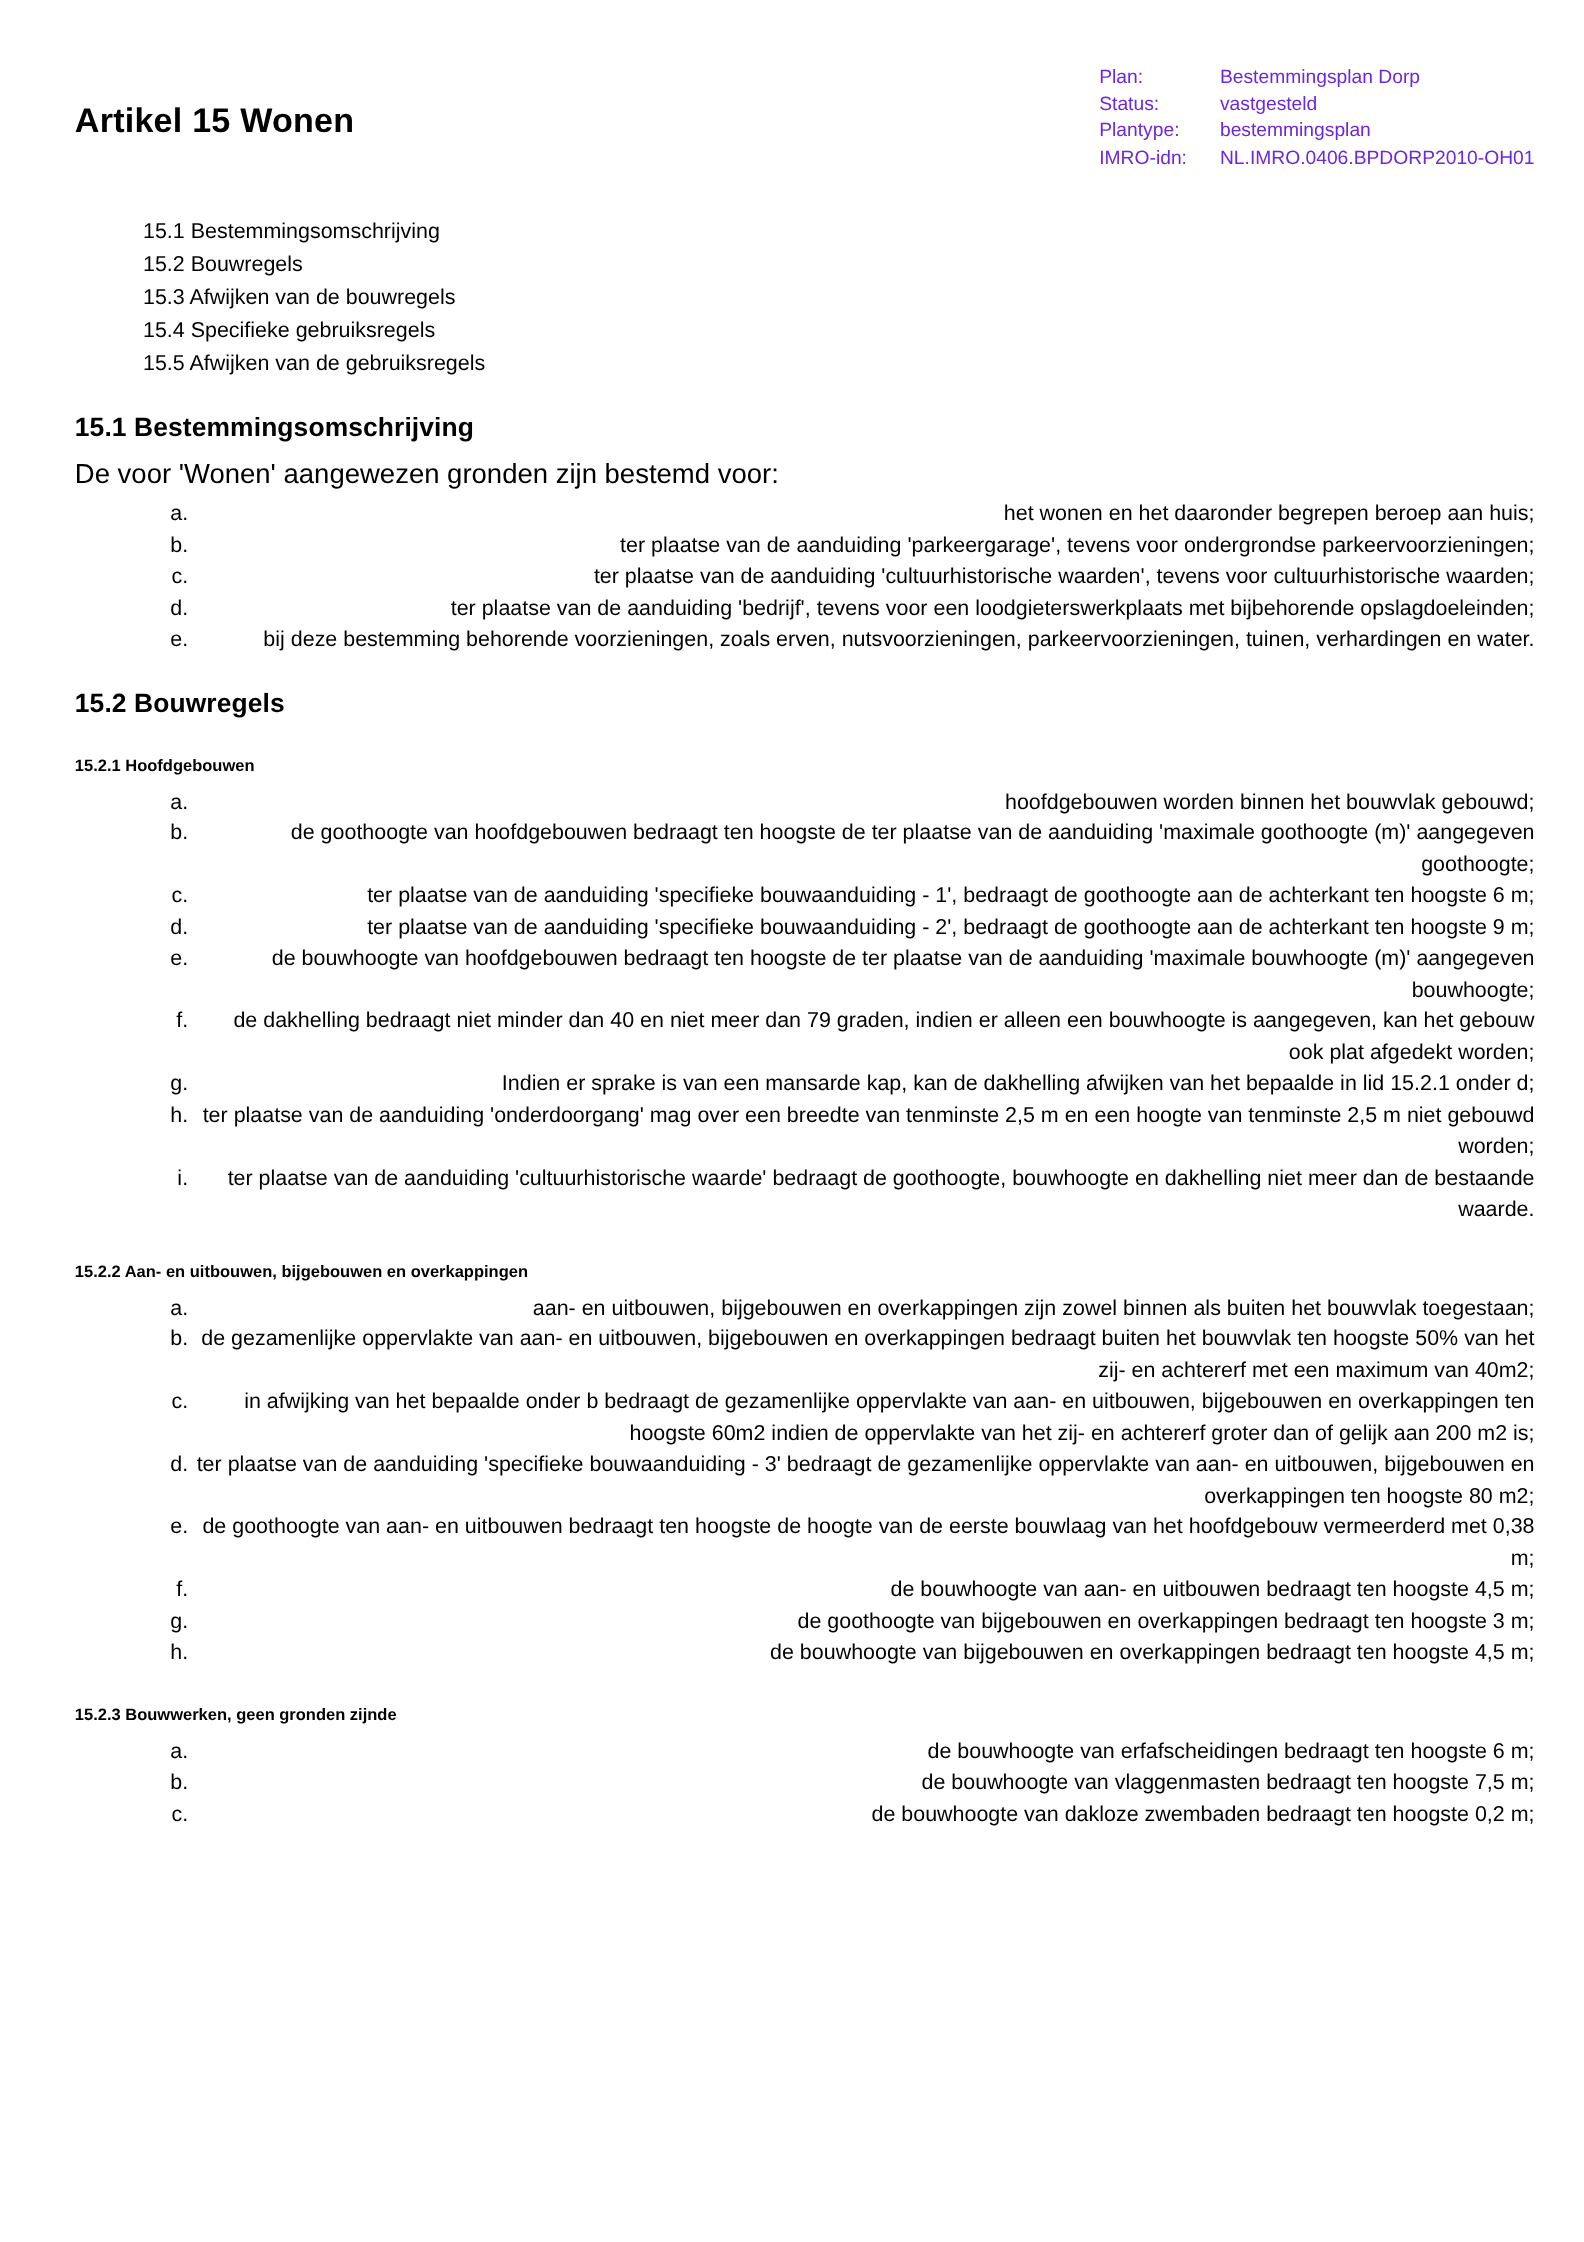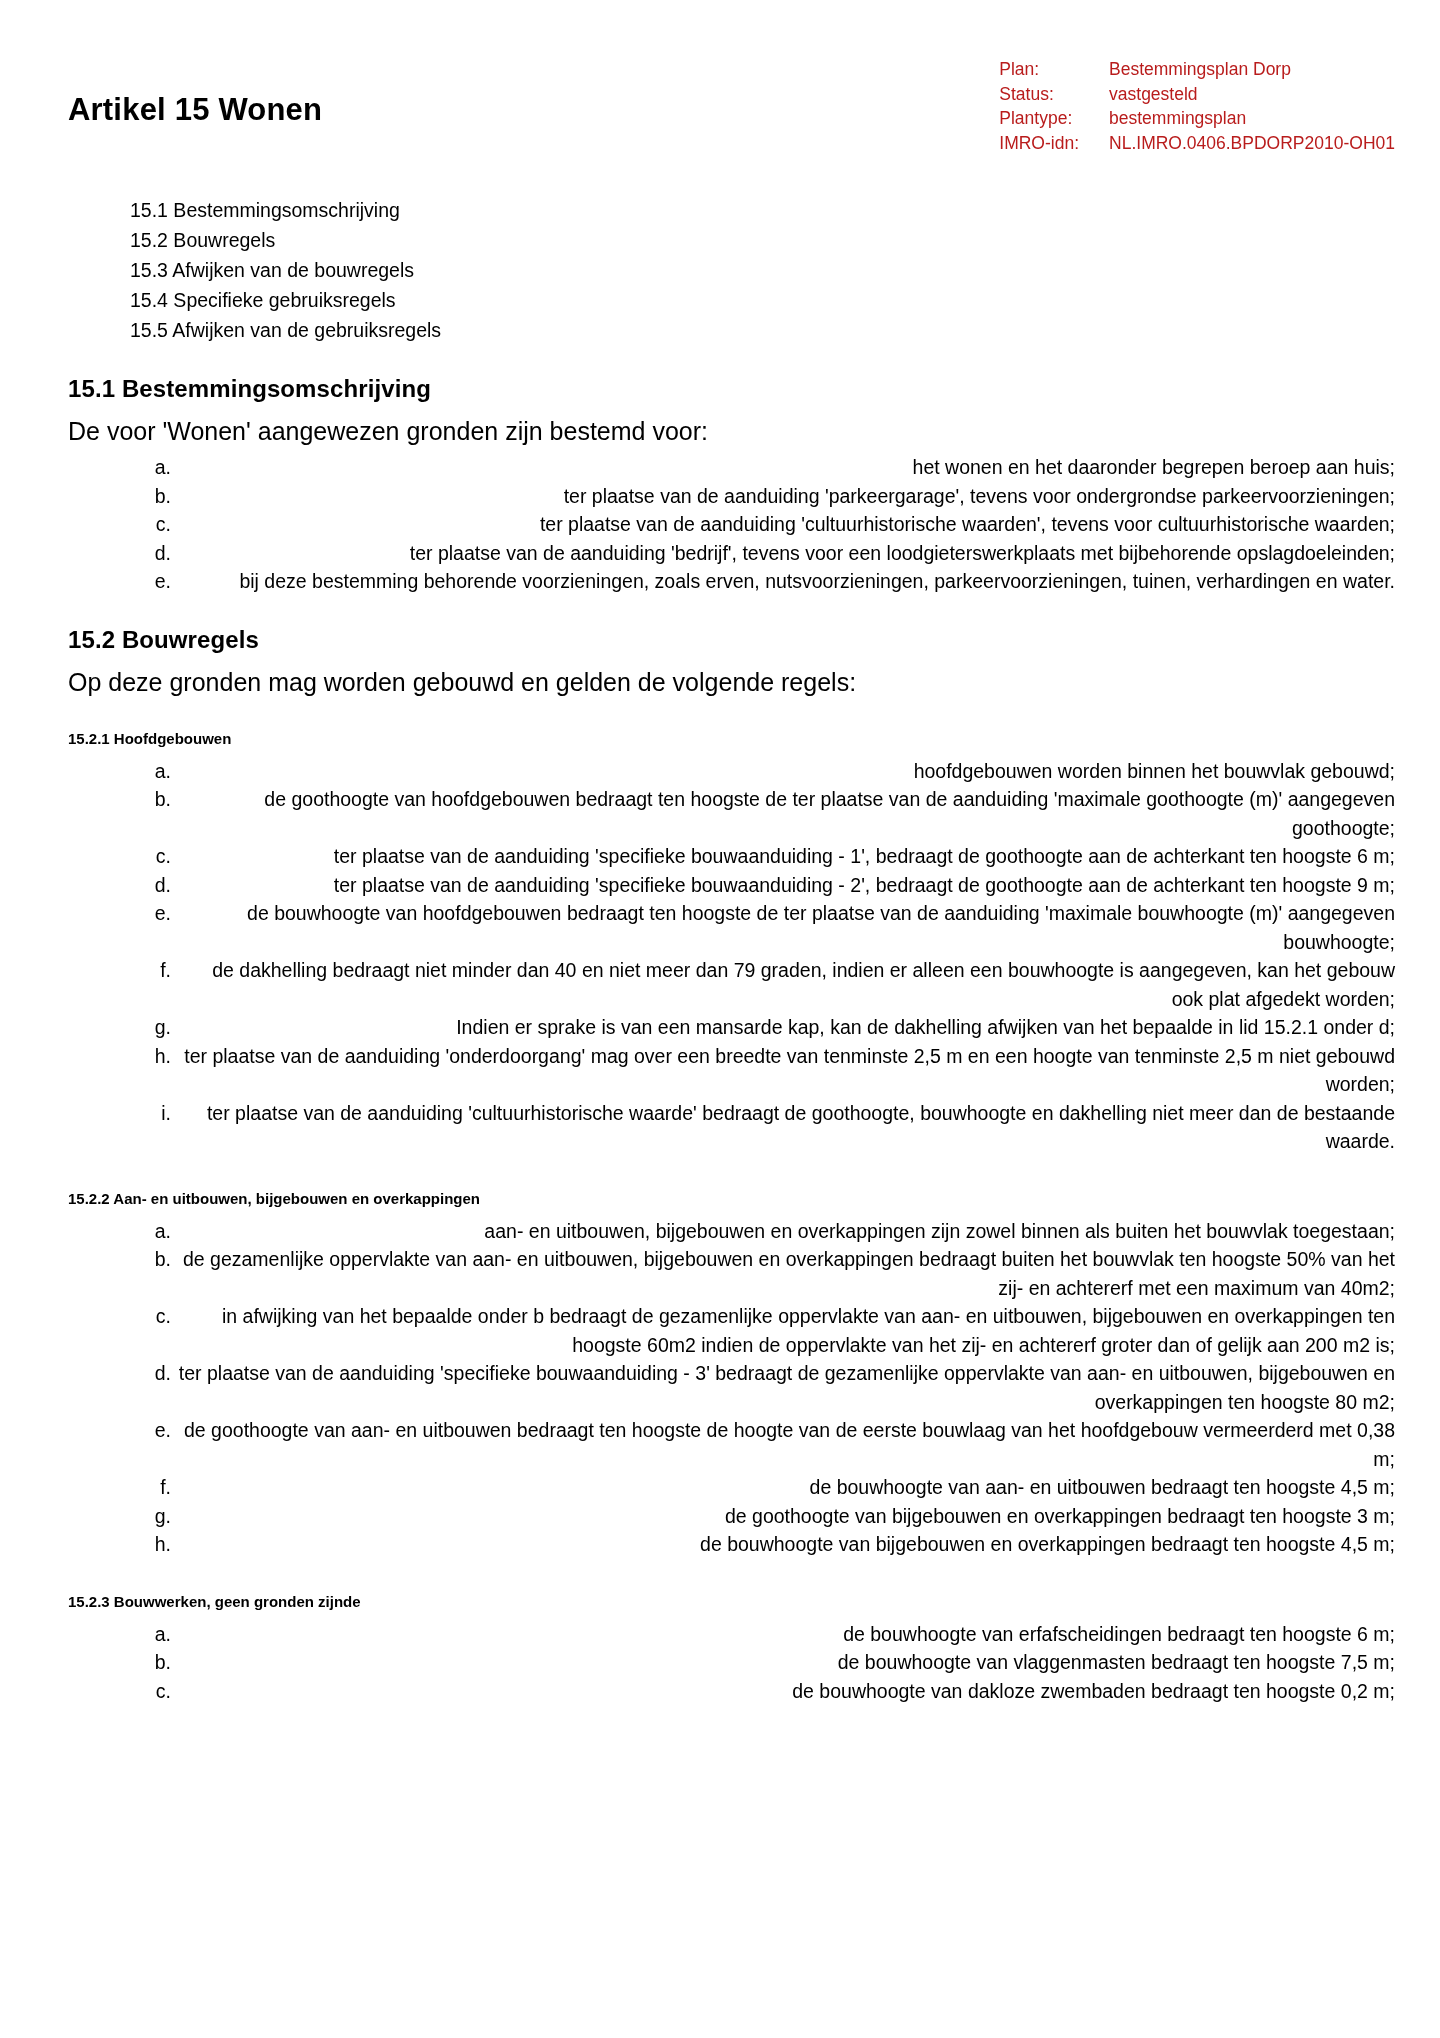--- a/index.html
+++ b/index.html
@@ -36,21 +36,21 @@
     font-weight: bold;
     letter-spacing: 0.2px;
     margin: 37px 16px 0 0;
     white-space: nowrap;
   }
   .meta-block {
     margin-top: 2px;
     margin-right: 0;
     display: table;
     border-collapse: collapse;
-    color: #b91c1c;
+    color: #6d28d9;
     font-size: 17.5px;
     line-height: 24.5px;
   }
   .meta-row { display: table-row; }
   .meta-key {
     display: table-cell;
     padding-right: 30px;
     white-space: nowrap;
   }
   .meta-val {
@@ -160,21 +160,20 @@
     <p class="intro">De voor 'Wonen' aangewezen gronden zijn bestemd voor:</p>
     <ol class="alpha">
       <li>het wonen en het daaronder begrepen beroep aan huis;</li>
       <li>ter plaatse van de aanduiding 'parkeergarage', tevens voor ondergrondse parkeervoorzieningen;</li>
       <li>ter plaatse van de aanduiding 'cultuurhistorische waarden', tevens voor cultuurhistorische waarden;</li>
       <li>ter plaatse van de aanduiding 'bedrijf', tevens voor een loodgieterswerkplaats met bijbehorende opslagdoeleinden;</li>
       <li>bij deze bestemming behorende voorzieningen, zoals erven, nutsvoorzieningen, parkeervoorzieningen, tuinen, verhardingen en water.</li>
     </ol>
 
     <h2 class="sec s152">15.2 Bouwregels</h2>
-    <p class="intro">Op deze gronden mag worden gebouwd en gelden de volgende regels:</p>
 
     <h3 class="subsec">15.2.1 Hoofdgebouwen</h3>
     <ol class="alpha">
       <li>hoofdgebouwen worden binnen het bouwvlak gebouwd;</li>
       <li>de goothoogte van hoofdgebouwen bedraagt ten hoogste de ter plaatse van de aanduiding 'maximale goothoogte (m)' aangegeven goothoogte;</li>
       <li>ter plaatse van de aanduiding 'specifieke bouwaanduiding - 1', bedraagt de goothoogte aan de achterkant ten hoogste 6 m;</li>
       <li>ter plaatse van de aanduiding 'specifieke bouwaanduiding - 2', bedraagt de goothoogte aan de achterkant ten hoogste 9 m;</li>
       <li>de bouwhoogte van hoofdgebouwen bedraagt ten hoogste de ter plaatse van de aanduiding 'maximale bouwhoogte (m)' aangegeven bouwhoogte;</li>
       <li class="narrow">de dakhelling bedraagt niet minder dan 40 en niet meer dan 79 graden, indien er alleen een bouwhoogte is aangegeven, kan het gebouw ook plat afgedekt worden;</li>
       <li>Indien er sprake is van een mansarde kap, kan de dakhelling afwijken van het bepaalde in lid 15.2.1 onder d;</li>

